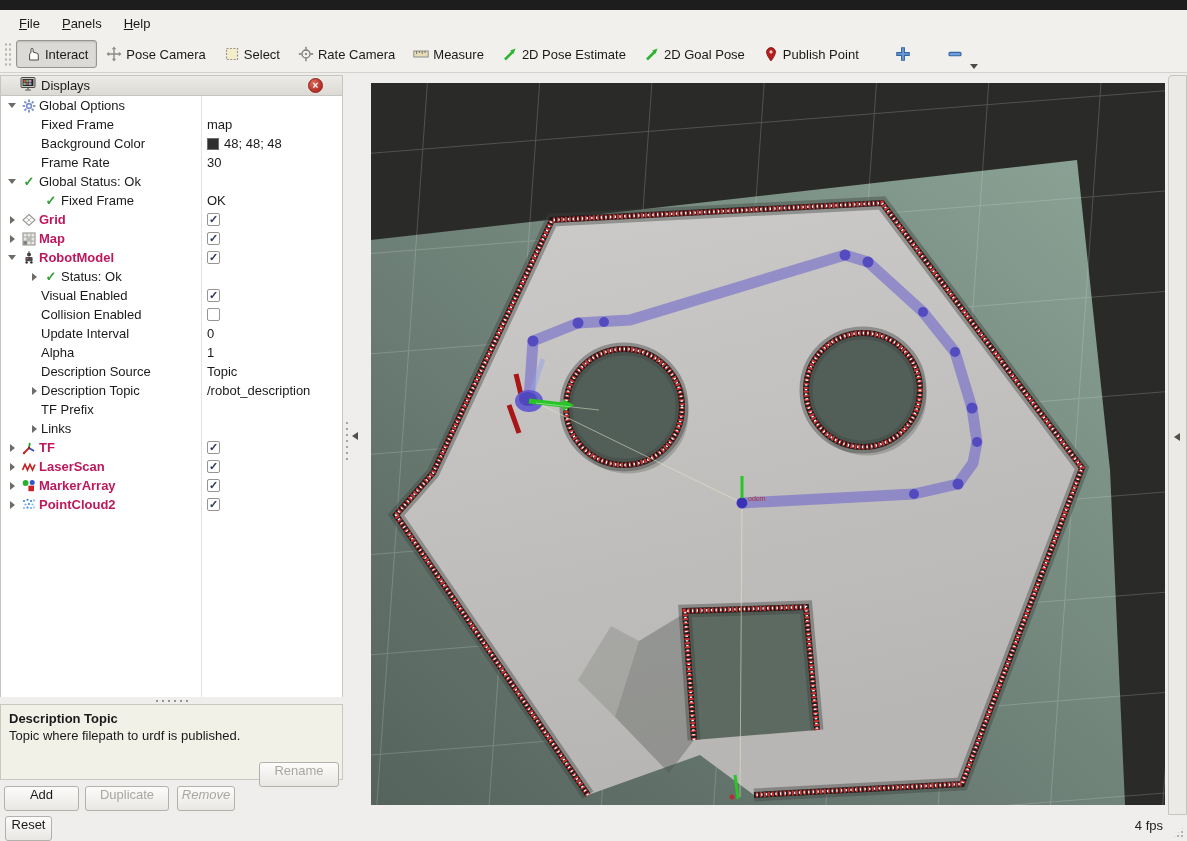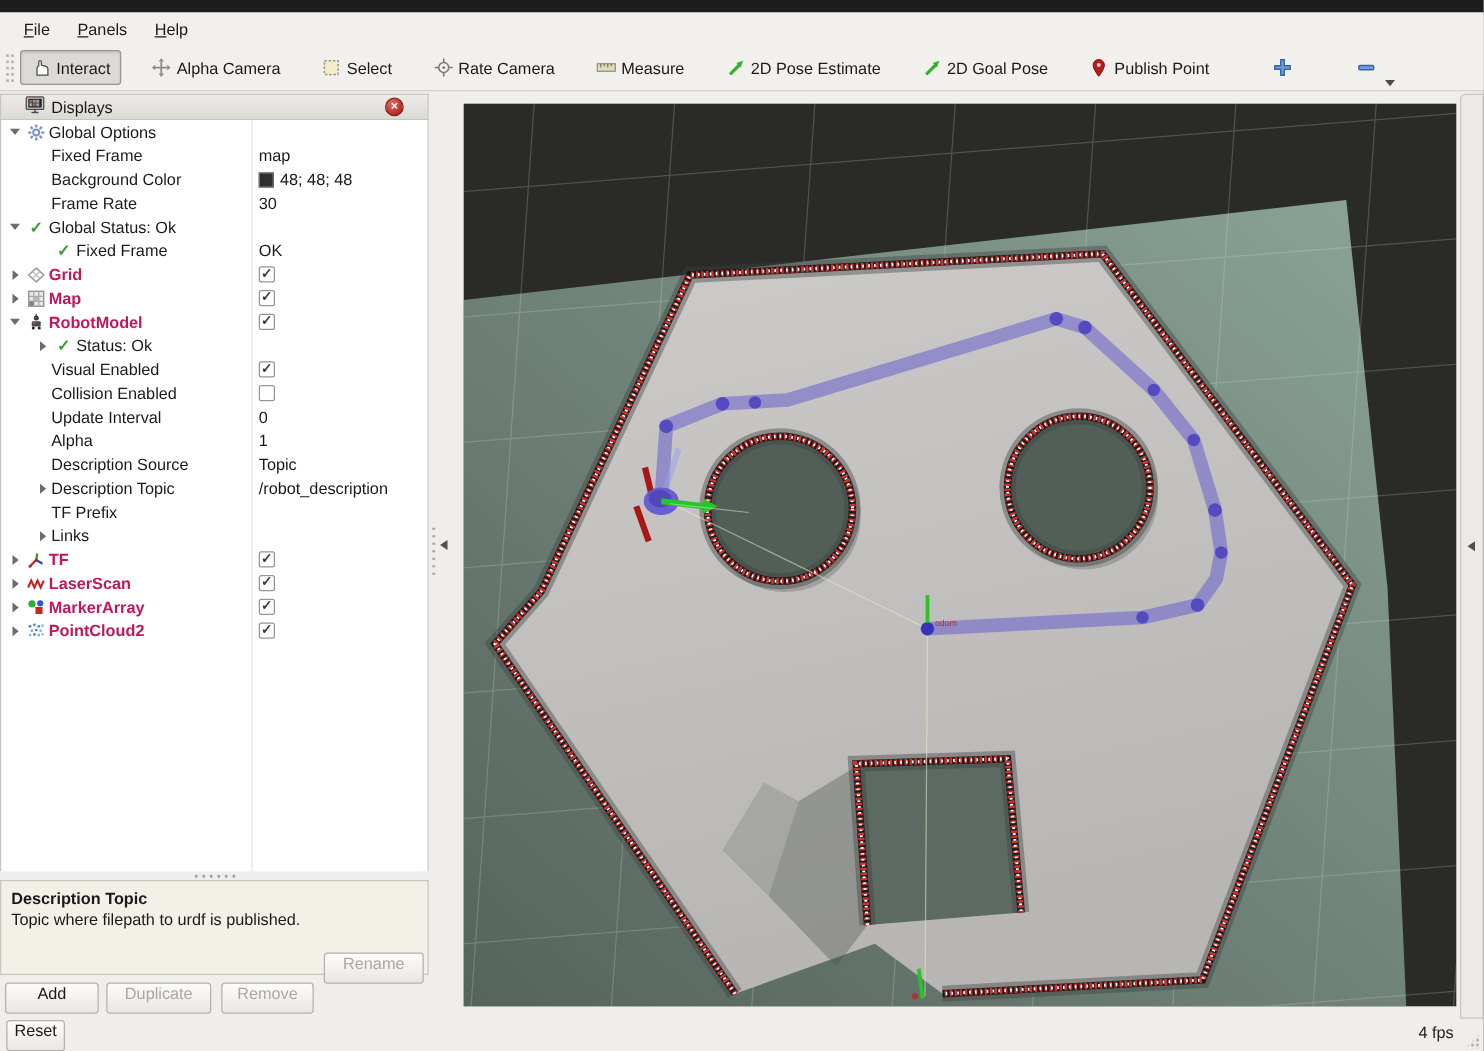--- a/index.html
+++ b/index.html
@@ -7,21 +7,21 @@
   body { position:relative; background:#efeeec; font-family:"Liberation Sans",sans-serif; font-size:13px; color:#1a1a1a; }
 
   .titlebar-strip { position:absolute; left:0; top:0; width:1187px; height:10px; background:#1d1d1d; }
 
   .menubar { position:absolute; left:0; top:10px; width:1187px; height:26px; background:#f1f0ec; display:flex; align-items:center; padding-left:8px; }
   .menu-item { padding:4px 11px; cursor:default; }
   .menu-item u { text-decoration:underline; }
 
   .toolbar { position:absolute; left:0; top:36px; width:1187px; height:37px; background:#f1f0ec; border-bottom:1px solid #d4d2cc; display:flex; align-items:center; padding-left:4px; }
   .tb-handle { width:8px; height:24px; margin-right:4px; background-image:radial-gradient(circle,#b7b5af 1px,transparent 1.3px); background-size:4px 5px; }
-  .tb-btn { position:relative; display:flex; align-items:center; gap:4px; padding:5px 8px; margin-right:15px; border:1px solid transparent; border-radius:3px; white-space:nowrap; }
+  .tb-btn { position:relative; display:flex; align-items:center; gap:4px; padding:5px 8px; border:1px solid transparent; border-radius:3px; white-space:nowrap; }
   .tb-btn.active { background:#dcdad6; border-color:#97958f; box-shadow:inset 0 1px 2px rgba(0,0,0,.15); }
   .tb-btn svg { display:block; }
   .tb-caret { position:absolute; right:-3px; bottom:-2px; width:0; height:0; border-left:4px solid transparent; border-right:4px solid transparent; border-top:5px solid #4d4b47; }
 
   .panel-title { position:absolute; left:0; top:75px; width:343px; height:21px; background:linear-gradient(#edebe7,#dcdad5); border:1px solid #c7c5bf; display:flex; align-items:center; padding:0 19px; }
   .panel-title .pt-label { margin-left:5px; }
   .close-btn { margin-left:auto; width:15px; height:15px; border-radius:50%; background:radial-gradient(circle at 35% 30%,#de6b5f,#b52f25 70%); border:1px solid #8c211a; color:#fff; font-size:10px; font-weight:bold; line-height:13px; text-align:center; }
 
   .tree { position:absolute; left:0; top:96px; width:343px; height:601px; background:#ffffff; border-left:1px solid #c7c5bf; border-right:1px solid #c7c5bf; overflow:hidden; }
   .tree::after { content:''; position:absolute; left:200px; top:0; bottom:0; width:1px; background:#e4e3e0; }
@@ -88,21 +88,21 @@
         <svg width="16" height="16" viewBox="0 0 16 16">
           <g fill="#8d8b86">
             <path d="M8 0.5 L10.2 3.2 H5.8 Z"></path>
             <path d="M8 15.5 L5.8 12.8 H10.2 Z"></path>
             <path d="M0.5 8 L3.2 5.8 V10.2 Z"></path>
             <path d="M15.5 8 L12.8 10.2 V5.8 Z"></path>
           </g>
           <path d="M8 3 V13 M3 8 H13" stroke="#8d8b86" stroke-width="1.4" fill="none"></path>
         </svg>
       </span>
-    <span>Alpha Camera</span>
+    <span>Pose Camera</span>
   </span>
 
   <span class="tb-btn">
     <span>
         <svg width="16" height="16" viewBox="0 0 16 16">
           <rect x="2.5" y="2.5" width="11" height="11" fill="#f4edc9" stroke="#96948e" stroke-width="1.2" stroke-dasharray="2 1.4"></rect>
         </svg>
       </span>
     <span>Select</span>
   </span>
@@ -459,21 +459,21 @@
   <div class="help-title">Description Topic</div>
   <div>Topic where filepath to urdf is published.</div>
 </div>
 
 <div class="btn" style="left:4px; top:786px; width:75px;">
     <span>Add</span>
   </div>
 <div class="btn disabled" style="left:85px; top:786px; width:84px;">
     <span>Duplicate</span>
   </div>
-<div class="btn disabled" style="left:177px; top:786px; width:74px;">
+<div class="btn disabled" style="left:177px; top:786px; width:58px;font-style:italic;">
     <span>Remove</span>
   </div>
 <div class="btn disabled" style="left:259px; top:762px; width:80px;">
     <span>Rename</span>
   </div>
 
 <div class="gutter-handle"></div>
 <span class="collapse-left gutter-arrow"></span>
 
 <div class="viewport">

